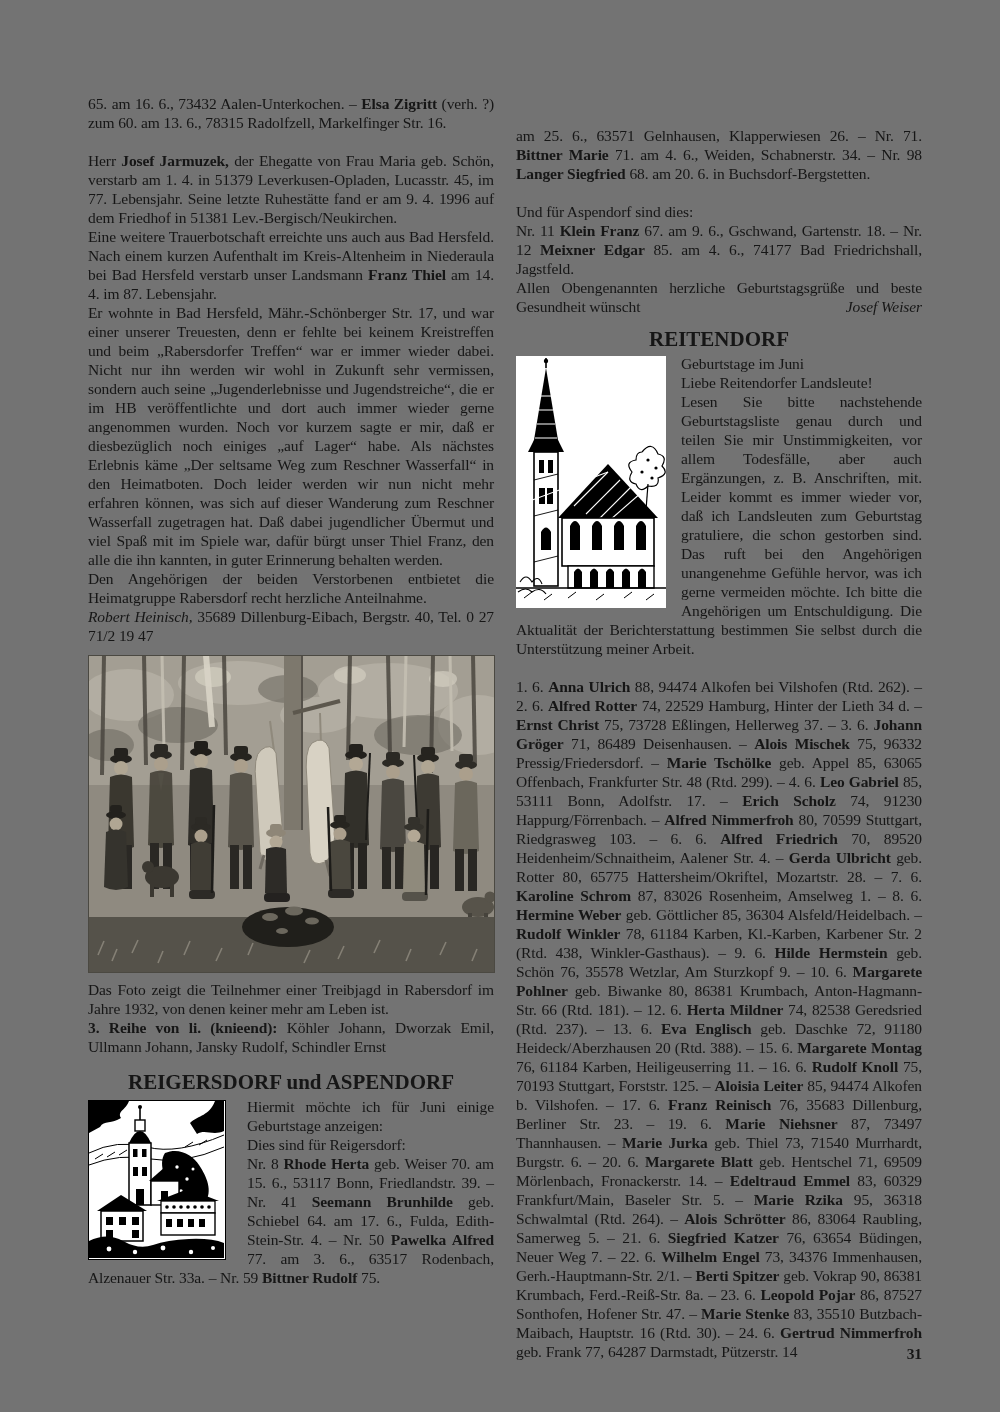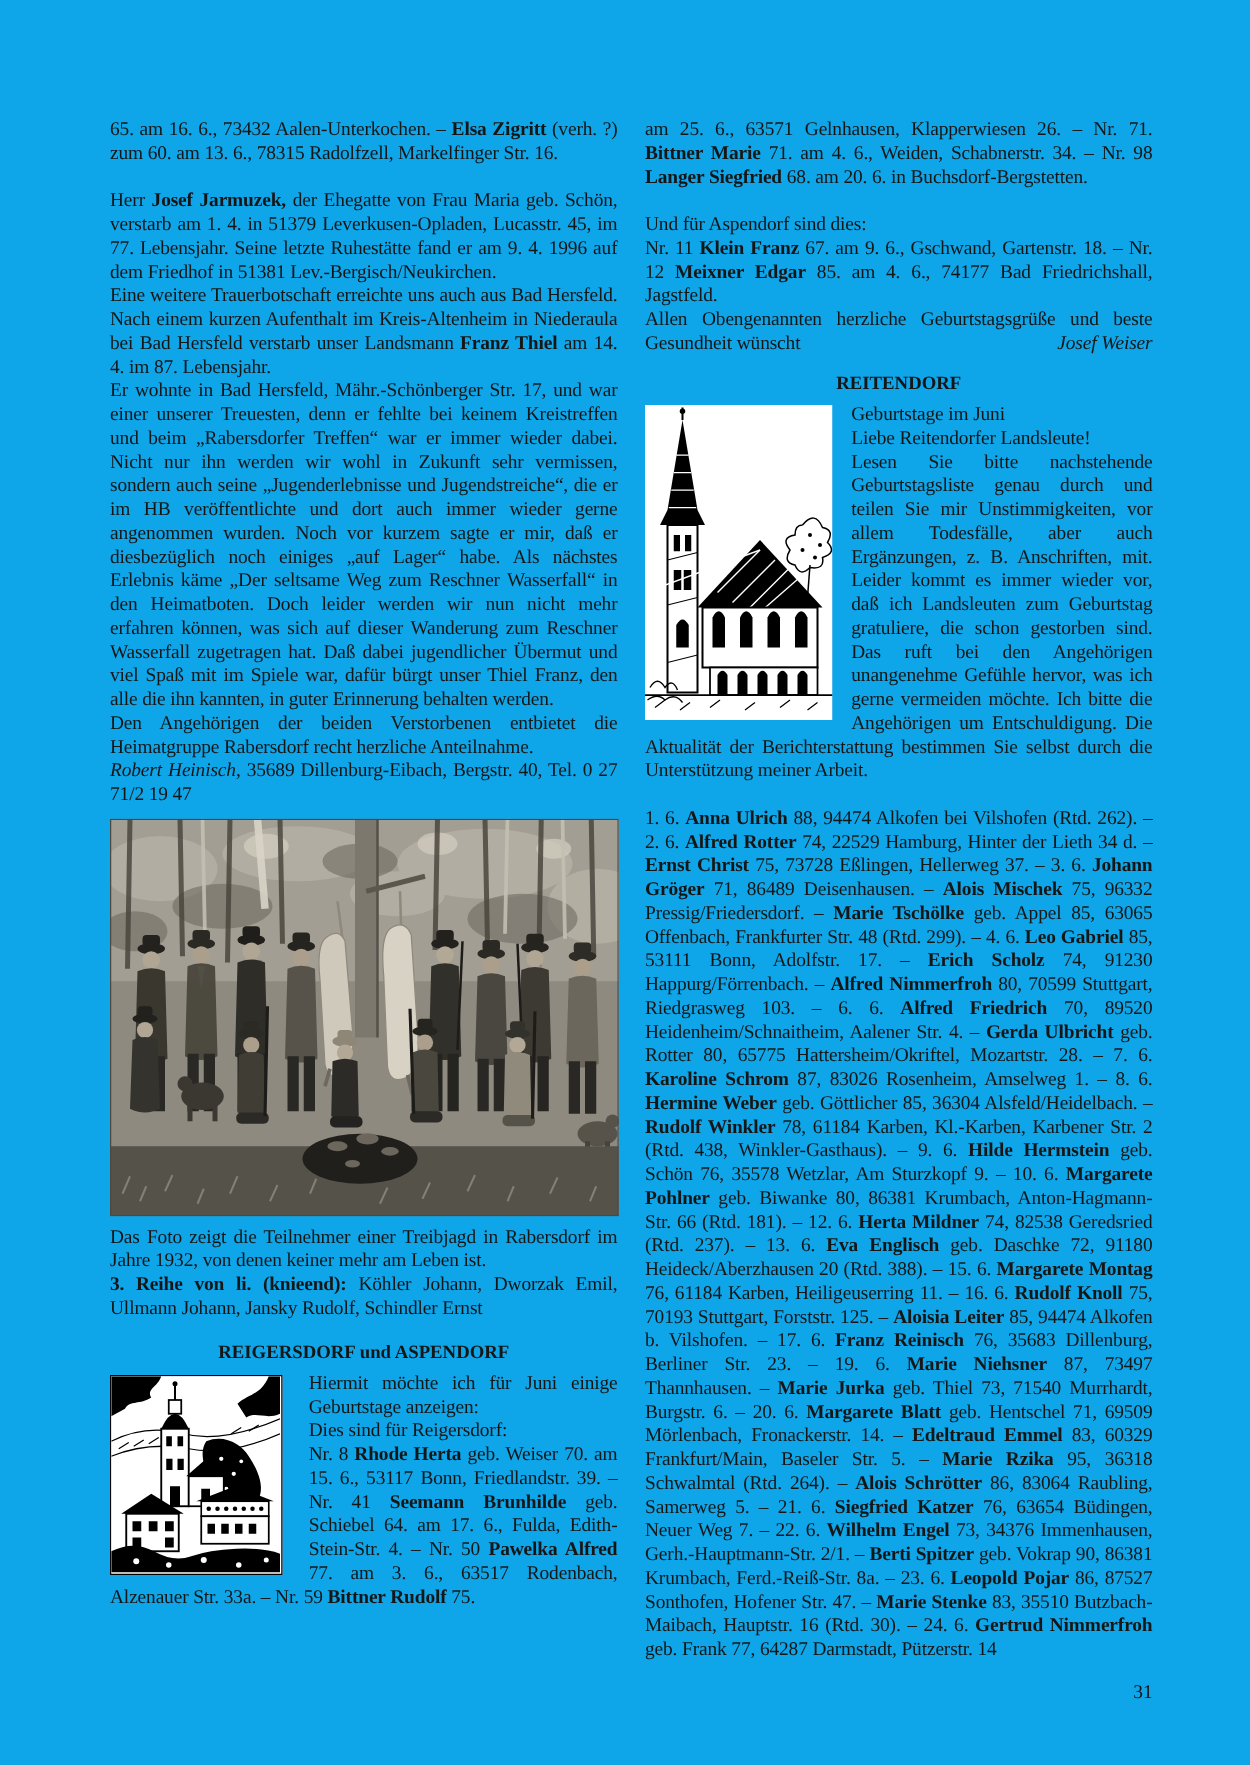--- a/index.html
+++ b/index.html
@@ -1,34 +1,34 @@
 <!DOCTYPE html>
 <html lang="de"><head>
 <meta charset="utf-8">
 <style>
   html,body{margin:0;padding:0;background:#dedede;}
   .sheet{
-    position:relative;width:1000px;height:1412px;background:#0ea5e9;color:#161616;
+    position:relative;width:1000px;height:1412px;background:#737373;color:#161616;
     font-family:"Liberation Serif","DejaVu Serif",serif;
     font-size:15.5px;line-height:19px;letter-spacing:-0.1px;overflow:hidden;
   }
   .col{position:absolute;top:94px;width:406px;}
   #colL{left:88px;}
-  #colR{left:516px;}
+  #colR{left:516px;margin-top:32px;}
   p{margin:0;text-align:justify;hyphens:auto;-webkit-hyphens:auto;}
   .vgap{height:19px;}
-  h3.sechead{margin:16px 0 5px;text-align:center;font-size:15px;line-height:20px;letter-spacing:0;}
+  h3.sechead{margin:16px 0 5px;text-align:center;font-size:21px;line-height:20px;letter-spacing:0;}
   #colR h3.sechead{margin-top:13px;}
   .photo{width:407px;height:318px;margin:10px 0 7px;}
   .photo svg{display:block;}
   .village{float:left;width:138px;height:160px;border:1.5px solid #000;box-sizing:border-box;margin:3px 21px 2px 0;background:#fff;}
   .village svg,.church svg{display:block;}
   .church{float:left;width:150px;height:252px;margin:2px 15px 0 0;}
   .sig{float:right;font-style:italic;}
-  .pagenum{position:absolute;left:516px;top:1344px;width:406px;text-align:right;}
+  .pagenum{position:absolute;left:516px;top:1344px;width:406px;text-align:right;font-weight:bold;}
 </style>
 </head>
 <body>
 
 <div class="sheet">
 
   <div class="col" id="colL">
     <p>65. am 16. 6., 73432 Aalen-Unterkochen. – <b>Elsa Zigritt</b> (verh. ?) zum 60. am 13. 6., 78315 Radolfzell, Markelfinger Str. 16.</p>
     <div class="vgap"></div>
     <p>Herr <b>Josef Jarmuzek,</b> der Ehegatte von Frau Maria geb. Schön, verstarb am 1. 4. in 51379 Leverkusen-Opladen, Lucasstr. 45, im 77. Lebensjahr. Seine letzte Ruhestätte fand er am 9. 4. 1996 auf dem Friedhof in 51381 Lev.-Bergisch/Neukirchen.</p>

